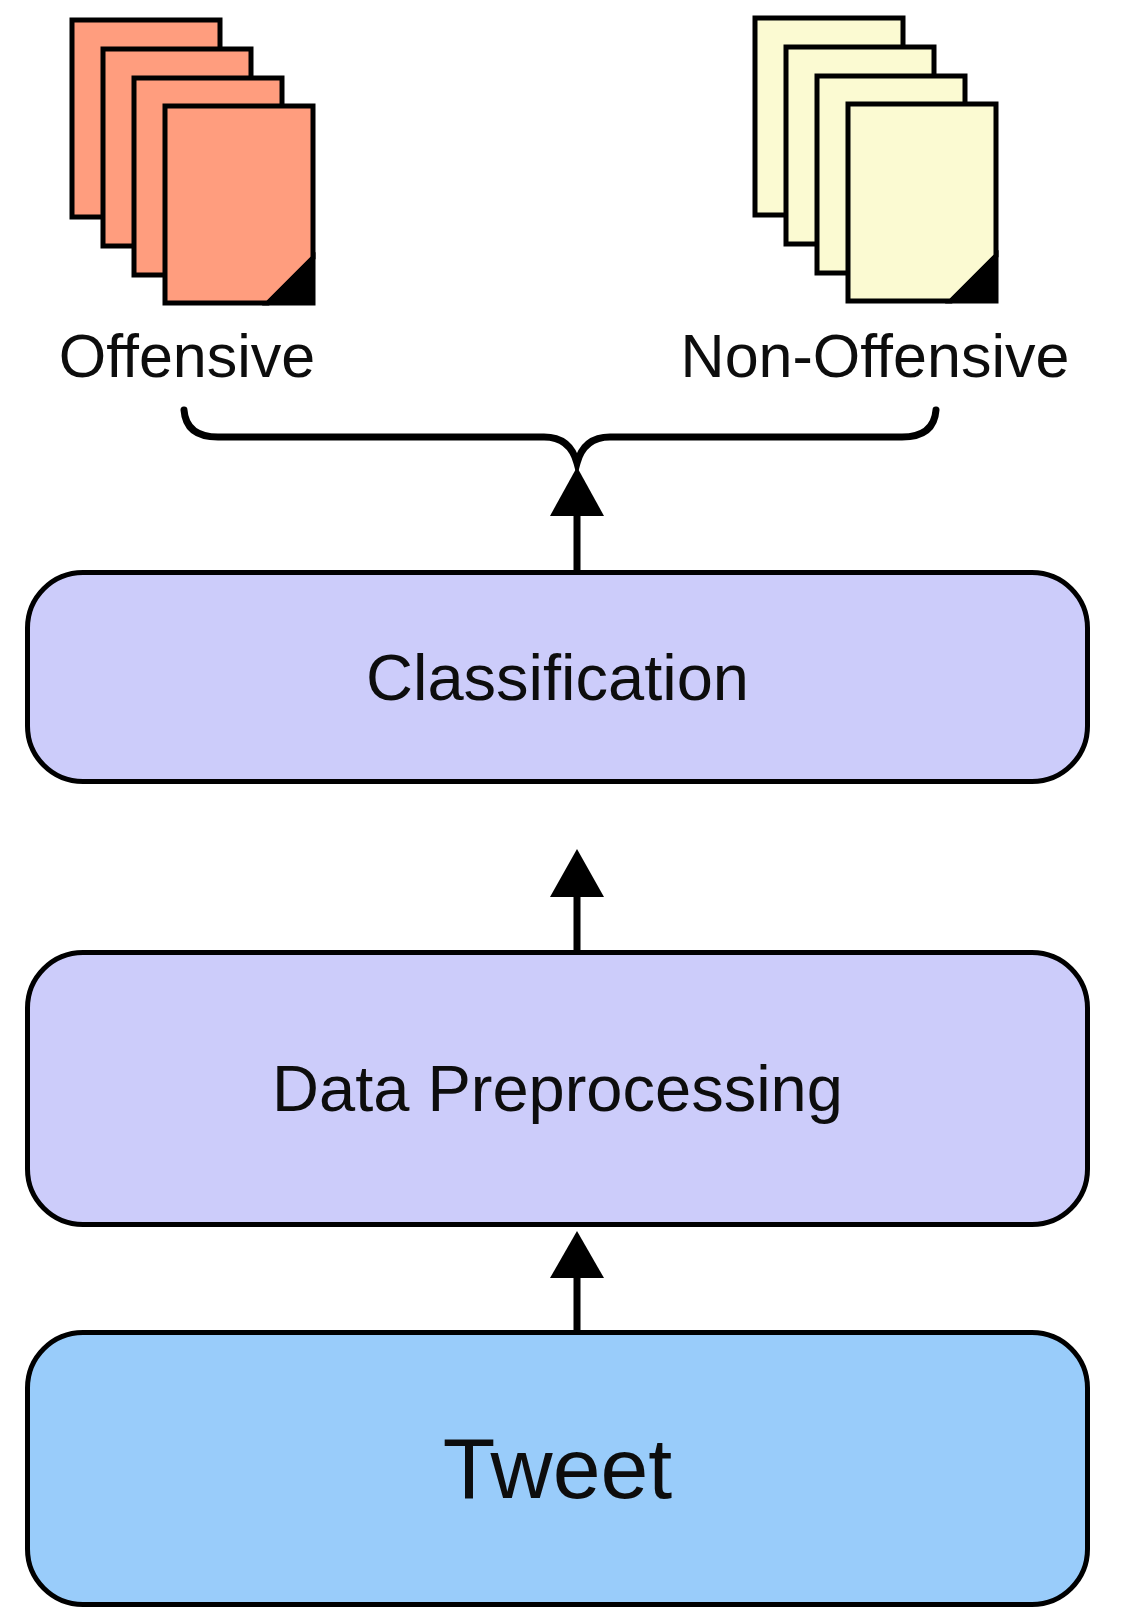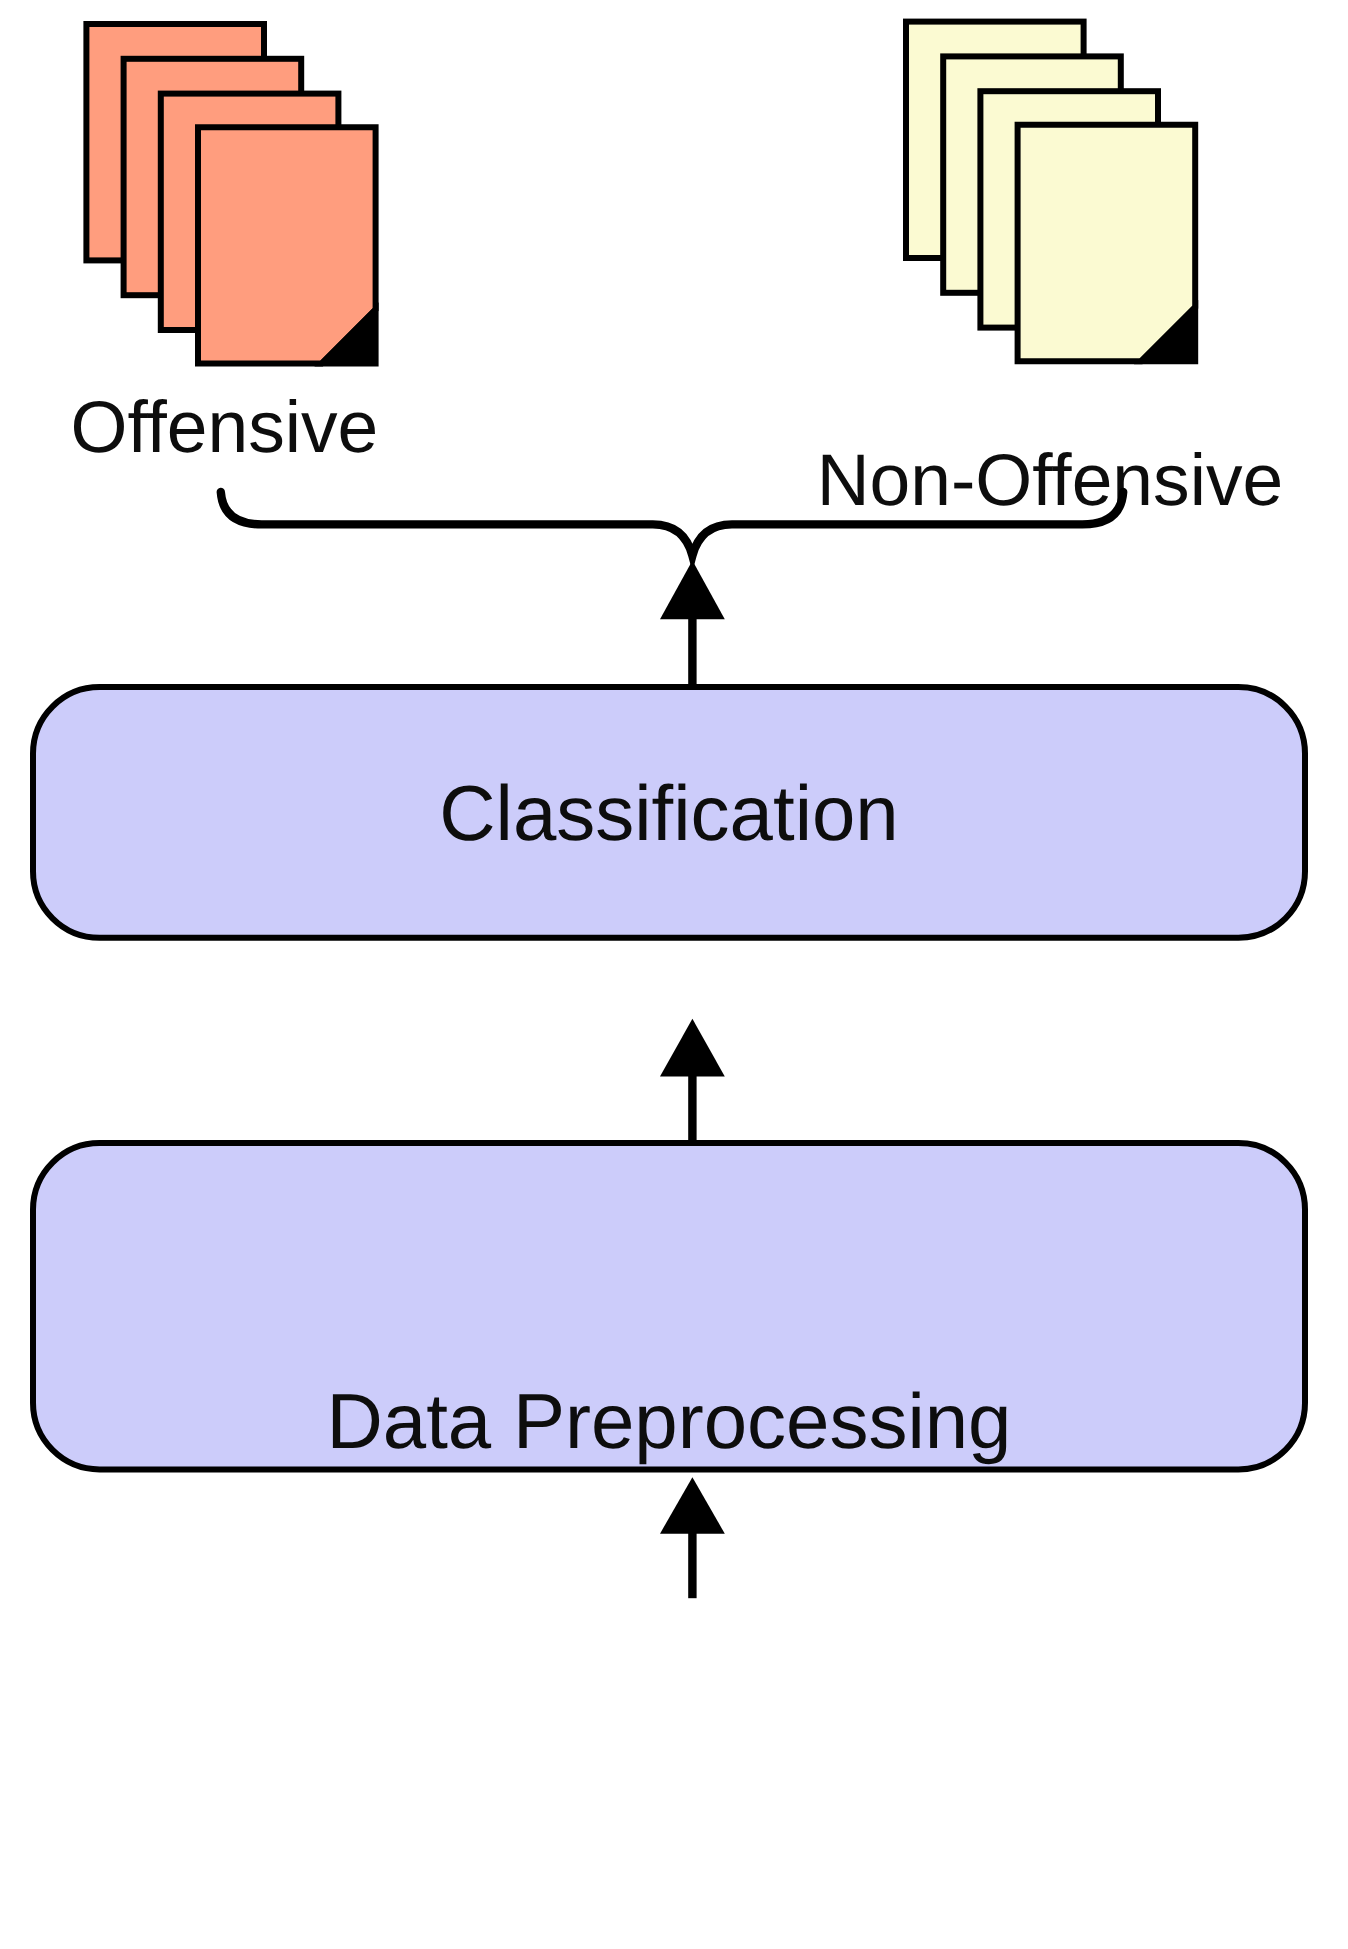--- a/index.html
+++ b/index.html
@@ -43,21 +43,21 @@
     display: flex;
     align-items: center;
     justify-content: center;
   }
   .node .node-label {
     font-size: 65px;
     color: #0d0d0d;
     white-space: nowrap;
   }
   .node-classification { top: 570px; height: 214px; }
-  .node-data-preprocessing { top: 950px; height: 277px; align-items: flex-end; }
+  .node-data-preprocessing { top: 950px; height: 277px; }
   .node-tweet { top: 1330px; height: 277px; }
   .node-tweet .node-label { font-size: 86px; }
 
   .arrow svg, .brace svg { display: block; width: 100%; height: 100%; }
 </style>
 </head>
 <body>
 
 <div class="canvas">
 
@@ -79,21 +79,21 @@
         <rect x="3" y="3" width="148" height="197" fill="#FBFAD2"></rect>
         <rect x="34" y="32" width="148" height="197" fill="#FBFAD2"></rect>
         <rect x="65" y="61" width="148" height="197" fill="#FBFAD2"></rect>
         <path d="M96,89 H244 V241 L199,286 H96 Z" fill="#FBFAD2"></path>
         <path d="M199,286 L244,241 V286 Z" fill="#000000"></path>
       </g>
     </svg>
   </div>
 
   <div class="out-label" style="left:0px; width:334px;">Offensive</div>
-  <div class="out-label" style="left:630px; width:450px;margin-top:44px;">Non-Offensive</div>
+  <div class="out-label" style="left:630px; width:450px;">Non-Offensive</div>
 
   <div class="abs brace" style="left:160px; top:402px; width:790px; height:75px;">
     <svg viewBox="0 0 790 75">
       <path d="M24,8 Q26,35 58,35 L384,35 Q410,35 417,61 Q424,35 450,35 L742,35 Q774,35 776,8" fill="none" stroke-width="7" stroke-linecap="round" stroke="#000000"></path>
     </svg>
   </div>
 
   <div class="abs arrow" style="left:547px; top:466px; width:60px; height:106px;">
     <svg viewBox="0 0 60 104" preserveAspectRatio="none">
       <rect x="26.5" y="48" width="7" height="56" fill="#000000"></rect>
@@ -116,14 +116,17 @@
     <span class="node-label">Data Preprocessing</span>
   </div>
 
   <div class="abs arrow" style="left:547px; top:1230px; width:60px; height:102px;">
     <svg viewBox="0 0 60 104" preserveAspectRatio="none">
       <rect x="26.5" y="48" width="7" height="56" fill="#000000"></rect>
       <polygon points="30,1 57,49 3,49" fill="#000000"></polygon>
     </svg>
   </div>
 
+  <div class="node node-tweet" style="background:#99CCFA;">
+    <span class="node-label">Tweet</span>
+  </div>
 
 </div>
 
 </body></html>

